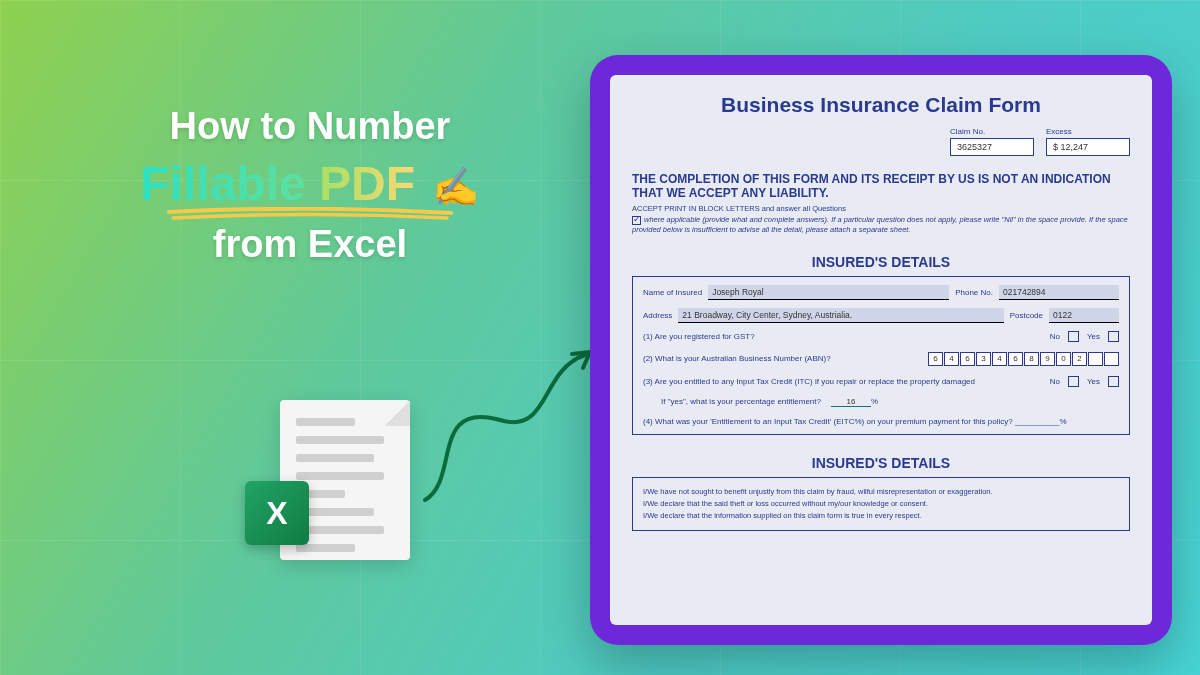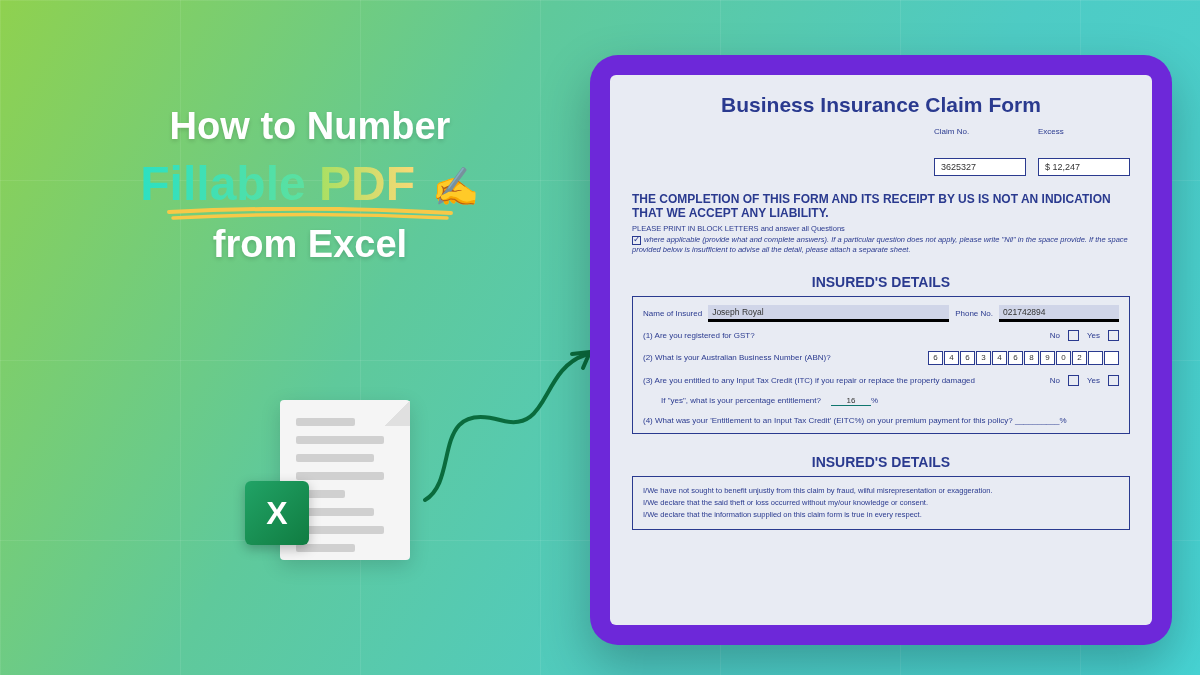--- a/index.html
+++ b/index.html
@@ -165,23 +165,22 @@
   gap: 12px;
   margin-bottom: 16px;
 }
 .top-field { display: flex; flex-direction: column; }
 .top-field-label { font-size: 8px; color: #2a3a8f; margin-bottom: 2px; }
 .top-field-box {
   border: 1px solid #2a3a8f;
   background: #fff;
   padding: 3px 6px;
   font-size: 9px;
-  width: 92px;
+  width: 84px;
   color: #333;
-  margin-top: 20px;
 }
 .instruction-bold {
   font-size: 12px;
   font-weight: 700;
   color: #2a3a8f;
   margin-bottom: 4px;
 }
 .instruction-line {
   font-size: 7.5px;
   color: #2a3a8f;
@@ -202,21 +201,21 @@
 .details-box {
   border: 1px solid #2a3a8f;
   padding: 8px 10px;
   font-size: 8px;
 }
 .row { display: flex; align-items: center; margin-bottom: 8px; gap: 6px; }
 .lbl { color: #2a3a8f; white-space: nowrap; }
 .fill {
   flex: 1;
   background: #d0d5e8;
-  border-bottom: 3px solid #000000;
+  border-bottom: 1px solid #000000;
   padding: 2px 4px;
   color: #333;
   font-size: 8.5px;
   min-height: 12px;
 }
 .fill.short { flex: 0 0 70px; }
 .q-row { font-size: 8px; color: #2a3a8f; margin-bottom: 10px; display: flex; align-items: center; }
 .q-text { flex: 1; }
 .checkbox-pair { display: flex; gap: 8px; align-items: center; }
 .cb-label { font-size: 8px; }
@@ -282,30 +281,36 @@
         <span class="top-field-label">Claim No.</span>
         <div class="top-field-box">3625327</div>
       </div>
       <div class="top-field">
         <span class="top-field-label">Excess</span>
         <div class="top-field-box">$ 12,247</div>
       </div>
     </div>
 
     <div class="instruction-bold">THE COMPLETION OF THIS FORM AND ITS RECEIPT BY US IS NOT AN INDICATION THAT WE ACCEPT ANY LIABILITY.</div>
-    <div class="instruction-line"><span>PLEASE PRINT IN BLOCK LETTERS and answer all Questions</span></div>
+    <div class="instruction-line"><span>ACCEPT PRINT IN BLOCK LETTERS and answer all Questions</span></div>
     <div class="instruction-line"><span class="tick"></span><em>where applicable (provide what and complete answers). If a particular question does not apply, please write "Nil" in the space provide. If the space provided below is insufficient to advise all the detail, please attach a separate sheet.</em></div>
 
     <div class="section-header">INSURED'S DETAILS</div>
     <div class="details-box">
       <div class="row">
         <span class="lbl">Name of Insured</span>
         <span class="fill">Joseph Royal</span>
         <span class="lbl">Phone No.</span>
         <span class="fill" style="flex:0 0 120px">021742894</span>
+      </div>
+      <div class="row">
+        <span class="lbl">Address</span>
+        <span class="fill">21 Broadway, City Center, Sydney, Austrialia.</span>
+        <span class="lbl">Postcode</span>
+        <span class="fill short">0122</span>
       </div>
       <div class="q-row">
         <span class="q-text">(1) Are you registered for GST?</span>
         <span class="checkbox-pair">
           <span class="cb-label">No</span>
             <span class="cb"></span>
           <span class="cb-label">Yes</span>
             <span class="cb"></span>
         </span>
       </div>

